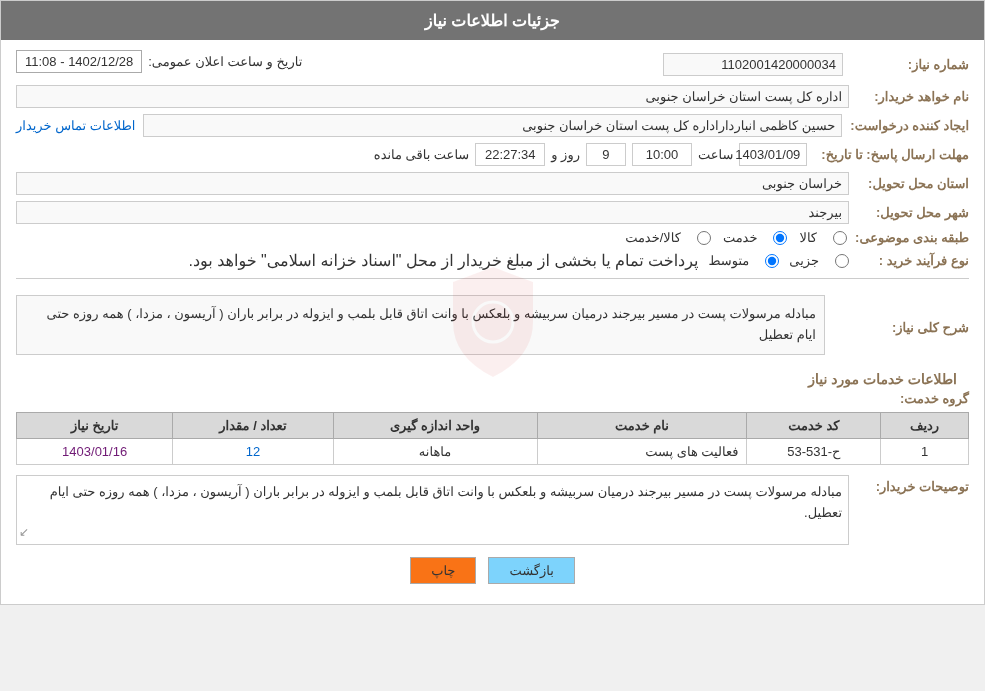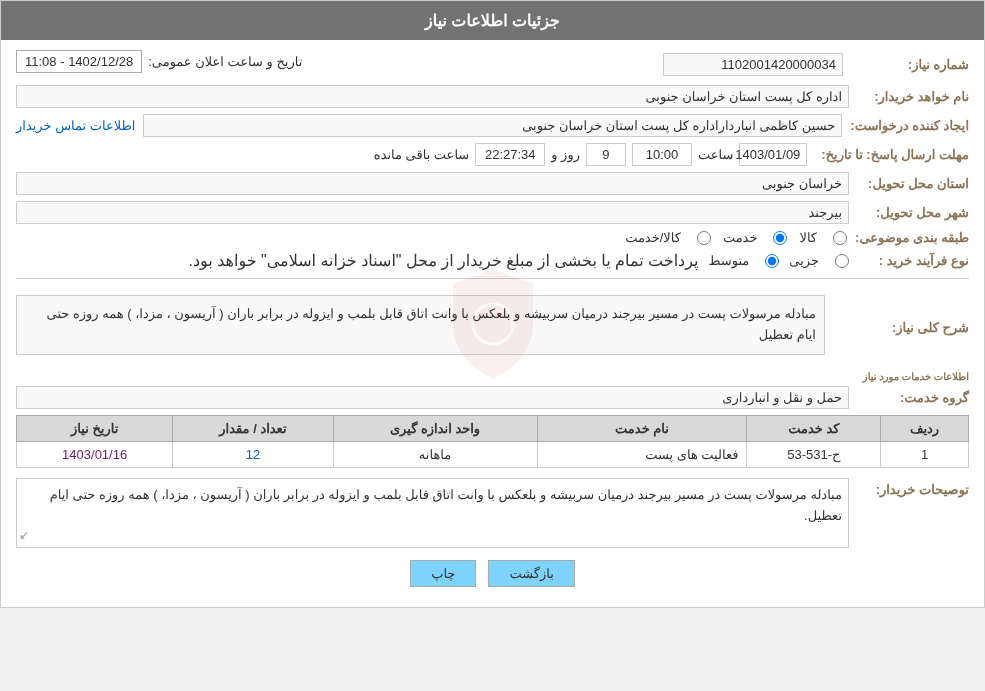--- a/index.html
+++ b/index.html
@@ -97,22 +97,22 @@
       padding: 8px;
       background: #f9f9f9;
       margin: 8px 0;
       line-height: 1.6;
       text-align: right;
       min-height: 60px;
     }
     .section-title {
       color: #8B7355;
       font-weight: bold;
-      font-size: 10px;
-      margin: 8px 0 4px 0;
+      font-size: 14px;
+      margin: 8px 12px 4px 0;
     }
     .services-table {
       width: 100%;
       border-collapse: collapse;
       margin-top: 6px;
       margin-bottom: 10px;
     }
     .services-table th {
       background: #d9d9d9;
       border: 1px solid #aaa;
@@ -166,21 +166,21 @@
       margin: 12px 0 10px 0;
     }
     .btn {
       padding: 5px 20px;
       border: 1px solid #aaa;
       cursor: pointer;
       font-size: 13px;
       font-family: Tahoma, Arial, sans-serif;
     }
     .btn-print {
-      background: #7dd3fc;
+      background: #f97316;
       color: #333;
     }
     .btn-back {
       background: #7dd3fc;
       color: #333;
     }
     .content-wrapper {
       position: relative;
     }
     .shield-logo {
@@ -299,21 +299,20 @@
 
     <div class="row" style="align-items: center; gap: 24px;">
       <span class="label" style="padding-top:4px;">شرح کلی نیاز:</span>
       <div class="description-box" style="flex:1;">مبادله مرسولات پست در مسیر بیرجند درمیان سربیشه و بلعکس با وانت اتاق  قابل بلمب و ایزوله در برابر باران  ( آریسون ، مزدا، ) همه روزه حتی ایام تعطیل</div>
     </div>
 
     <div class="section-title">اطلاعات خدمات مورد نیاز</div>
 
     <div class="row">
       <span class="label">گروه خدمت:</span>
-      <div class="input-field input-readonly">حمل و نقل و انبارداری</div>
     </div>
 
     <table class="services-table">
       <thead>
         <tr>
           <th>ردیف</th>
           <th>کد خدمت</th>
           <th>نام خدمت</th>
           <th>واحد اندازه گیری</th>
           <th>تعداد / مقدار</th>

